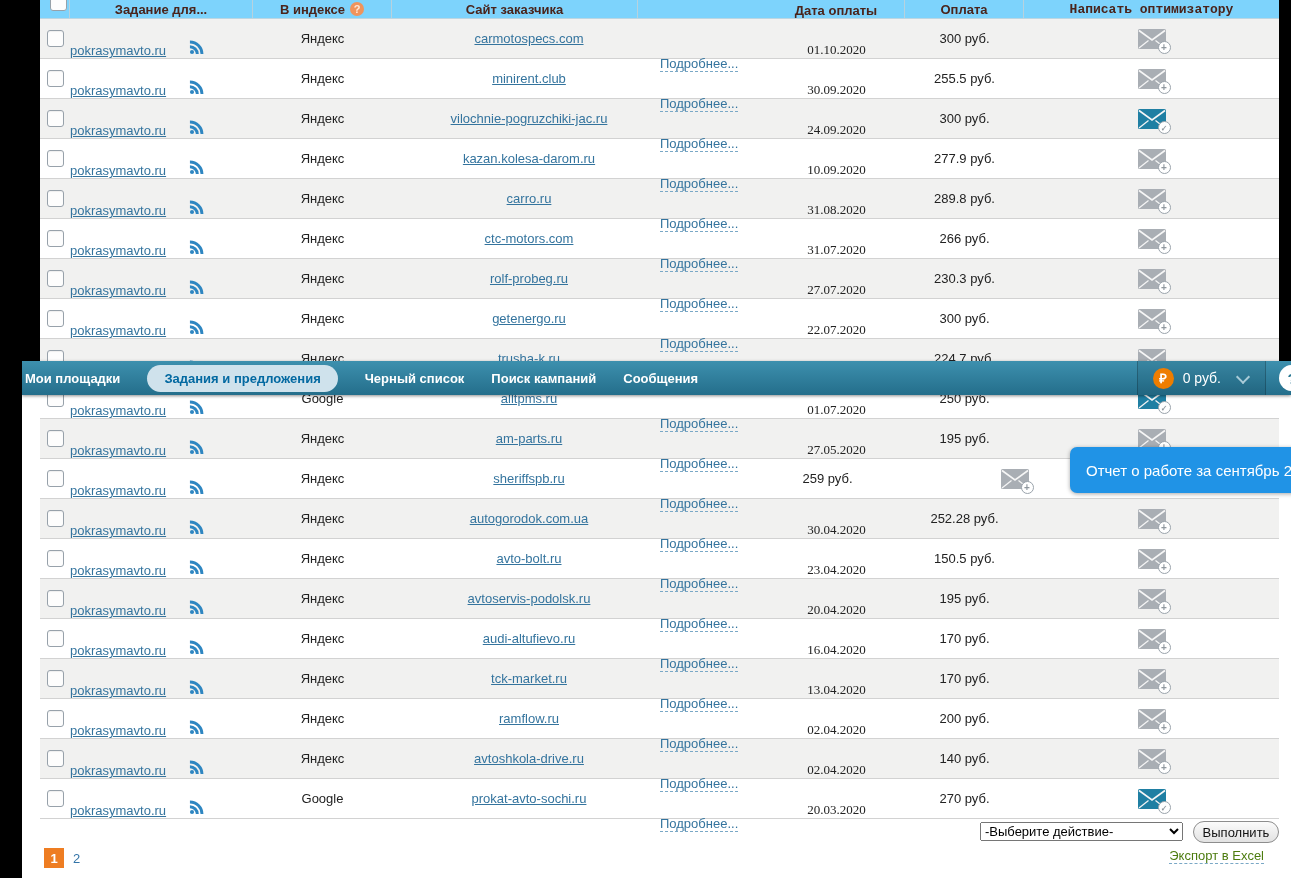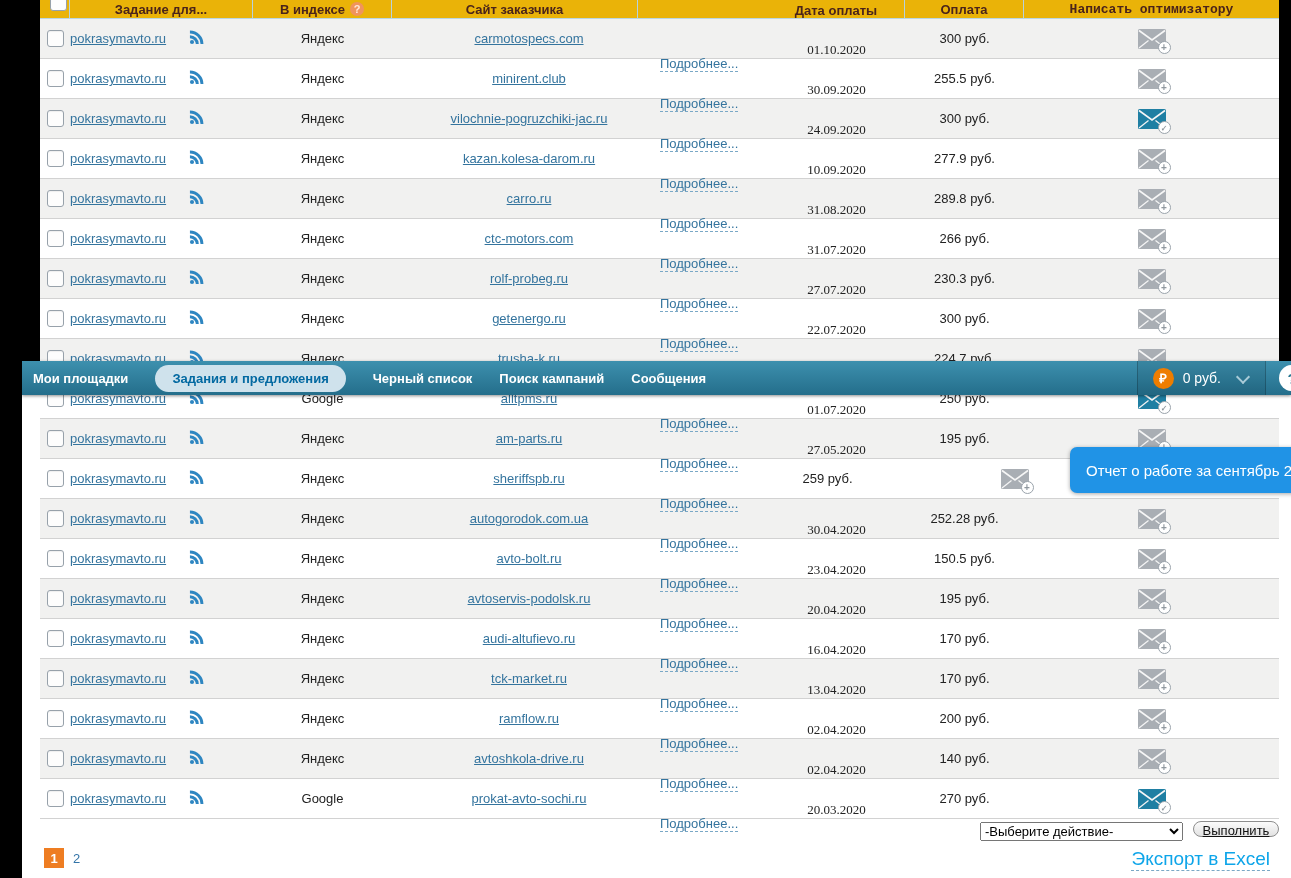--- a/index.html
+++ b/index.html
@@ -5,31 +5,31 @@
   html,body{margin:0;padding:0;}
   body{width:1291px;height:878px;position:relative;overflow:hidden;background:#000;
        font-family:"Liberation Sans",sans-serif;}
   a{text-decoration:none;cursor:pointer;}
 
   
   #bottom-white{position:absolute;left:22px;top:395px;width:1269px;height:483px;background:#fff;z-index:1;}
 
   
   #table-wrap{position:absolute;left:40px;top:0;width:1239px;background:#fff;z-index:2;}
-  .thead{display:flex;height:18px;background:#eab308;border-bottom:1px solid #bcd6e2;
+  .thead{display:flex;height:18px;background:#7dd3fc;border-bottom:1px solid #bcd6e2;
          color:#4a241b;font-weight:bold;font-size:13px;overflow:hidden;}
   .th{display:flex;align-items:center;justify-content:center;position:relative;
       box-sizing:border-box;border-right:1px solid #b7d2de;gap:5px;}
   .th:last-child{border-right:none;font-family:Liberation Mono, monospace;}
   .row{display:flex;height:39px;border-bottom:1px solid #d2d2d2;background:#fff;
        align-items:center;font-size:13px;color:#222;}
   .row.odd{background:#f1f1f0;}
   .cell{box-sizing:border-box;display:flex;align-items:center;height:100%;}
   .w-check{width:30px;}  .c-check{padding-left:7px;}
-  .w-task{width:183px;}  .c-task{gap:23px;}
+  .w-task{width:183px;}  .c-task{gap:23px;align-items:flex-end;}
   .w-index{width:139px;} .c-index{justify-content:center;}
   .w-client{width:246px;}.c-client{padding-left:28px;justify-content:center;}
   .w-desc{width:130px;margin-top:28px;}  .c-desc{padding-left:22px;align-items:flex-end;}
   .w-date{width:137px;align-items:flex-end;}  .c-date{justify-content:center;font-family:Liberation Serif, serif;}
   .w-pay{width:119px;}   .c-pay{justify-content:center;}
   .w-mail{width:255px;}  .c-mail{justify-content:center;}
 
   .checkbox{width:15px;height:15px;border:1px solid #97a1aa;border-radius:3px;background:#fdfdfd;
             display:inline-block;box-shadow:inset 0 1px 1px rgba(0,0,0,.06);cursor:pointer;}
   .thead .checkbox{position:relative;top:-7px;margin-left:7px;}
@@ -48,21 +48,21 @@
   .badge{position:absolute;right:-5px;bottom:-5px;width:11px;height:11px;border-radius:50%;
          background:#fff;border:1.5px solid #9aa3ab;color:#8f979e;font-size:10px;line-height:11px;
          text-align:center;font-weight:bold;}
   .env-plus .badge::after{content:"+";}
   .env-check .badge::after{content:"✓";font-size:8px;}
 
   
   #navbar{position:absolute;left:22px;top:361px;width:1269px;height:34px;z-index:5;
           background:linear-gradient(#3d90ae,#246e8b);display:flex;align-items:center;
           box-shadow:0 1px 3px rgba(0,0,0,.45);}
-  .nav-items{display:flex;align-items:center;gap:27px;padding-left:11px;}
+  .nav-items{display:flex;align-items:center;gap:27px;padding-left:3px;}
   .nav-item{color:#fff;font-size:13px;font-weight:600;cursor:pointer;white-space:nowrap;}
   .nav-item.active{background:#cfe2ec;color:#0369a1;border-radius:15px;padding:6px 17px;}
   #nav-right{margin-left:auto;display:flex;align-items:center;height:100%;}
   #balance{display:flex;align-items:center;gap:9px;padding:0 15px;height:100%;cursor:pointer;
            background:rgba(0,0,0,.07);border-left:1px solid rgba(0,0,0,.22);border-right:1px solid rgba(0,0,0,.22);}
   .ruble-circle{width:21px;height:21px;border-radius:50%;background:#ee7d00;color:#fff;
                 font-weight:bold;font-size:13px;display:flex;align-items:center;justify-content:center;}
   .amount{color:#fff;font-size:14px;}
   .chevron{width:8px;height:8px;border-right:2px solid #a9cbd8;border-bottom:2px solid #a9cbd8;
            transform:rotate(45deg);margin:-3px 2px 0 8px;}
@@ -72,24 +72,24 @@
 
   
   #tooltip{position:absolute;left:1070px;top:447px;width:238px;height:46px;background:#2093e6;
            border-radius:7px;z-index:6;color:#fff;font-size:15px;display:flex;align-items:center;
            padding-left:16px;box-sizing:border-box;white-space:nowrap;overflow:hidden;
            box-shadow:0 1px 4px rgba(0,0,0,.35);cursor:pointer;}
 
   
   #action-select{position:absolute;left:980px;top:822px;width:203px;height:19px;z-index:3;
                  font-size:13px;font-family:"Liberation Sans",sans-serif;}
-  #run-button{position:absolute;left:1193px;top:821px;width:86px;height:16px;z-index:3;font-size:13px;
+  #run-button{position:absolute;left:1193px;top:821px;width:86px;height:22px;z-index:3;font-size:13px;
               font-family:"Liberation Sans",sans-serif;background:linear-gradient(#fbfbfb,#e2e2e2);
-              border:1px solid #8d8d8d;border-radius:11px;cursor:pointer;color:#111;text-decoration:underline;}
-  #export-link{position:absolute;right:21px;top:848px;z-index:3;font-size:19px;color:#0ea5e9;
+              border:1px solid #8d8d8d;border-radius:11px;cursor:pointer;color:#111;}
+  #export-link{position:absolute;right:27px;top:848px;z-index:3;font-size:13px;color:#4d7c0f;
                border-bottom:1px dashed #7aa8c6;}
   #pagination{position:absolute;left:44px;top:848px;z-index:3;display:flex;gap:9px;
               align-items:center;font-size:13px;}
   .page-active{width:20px;height:20px;background:#ee7d22;color:#fff;font-weight:bold;
                display:flex;align-items:center;justify-content:center;cursor:pointer;}
   .page-link{color:#3374a8;cursor:pointer;}
 </style>
 </head>
 <body>
 

